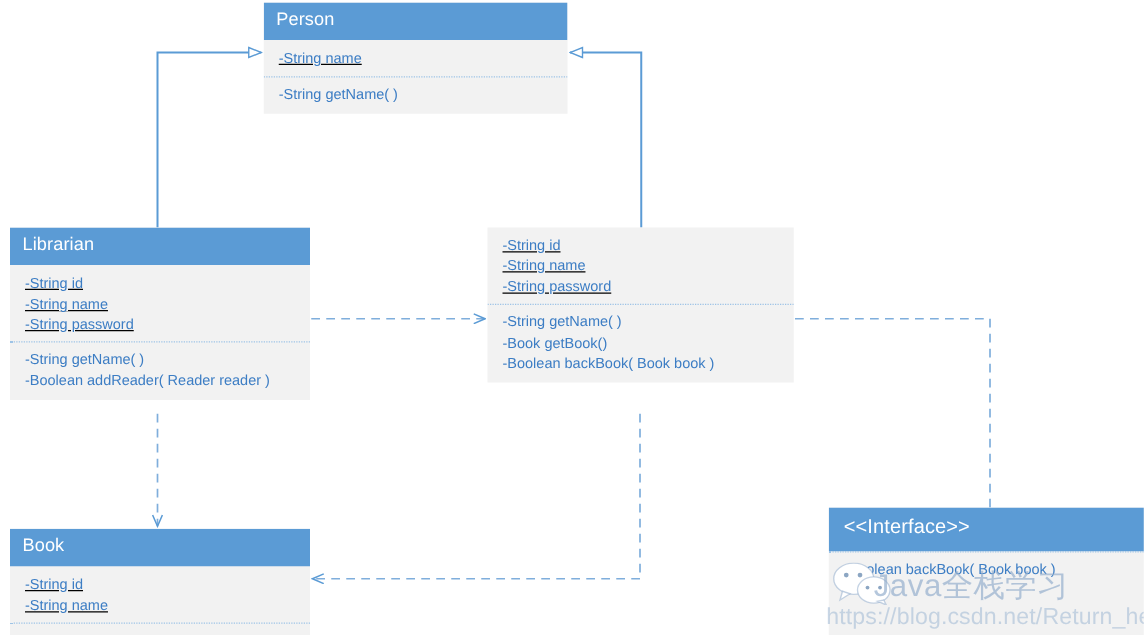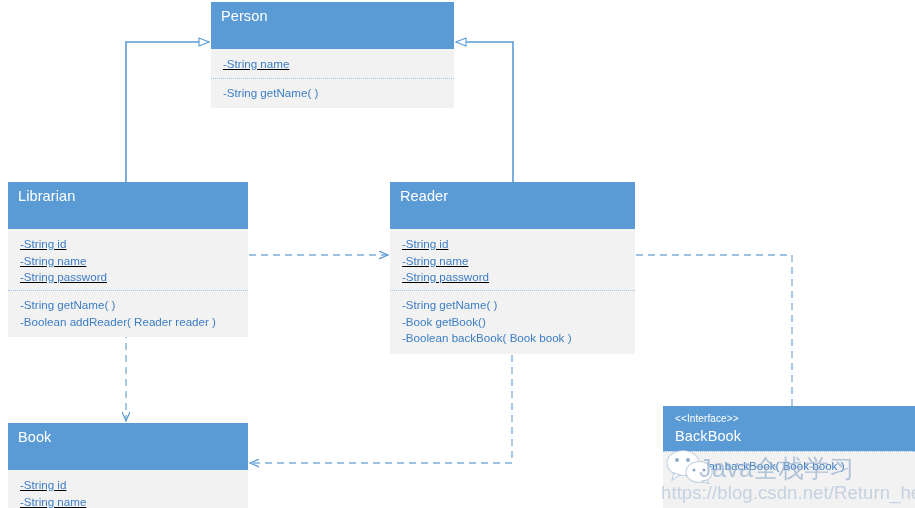--- a/index.html
+++ b/index.html
@@ -37,30 +37,30 @@
     position: absolute;
     z-index: 2;
     background: #F2F2F2;
     box-sizing: border-box;
     overflow: hidden;
   }
   .uml-header {
     background: #5B9BD5;
     color: #ffffff;
     box-sizing: border-box;
-    padding: 6px 10px 24px 10px;
+    padding: 6px 10px 7px 10px;
     line-height: 1.18;
   }
   .uml-title {
     font-size: 14.5px;
     letter-spacing: .1px;
     white-space: nowrap;
   }
   .uml-stereotype {
-    font-size: 10px;
+    font-size: 16px;
     letter-spacing: .1px;
     white-space: nowrap;
     margin-bottom: 3px;
   }
   .uml-compartment {
     padding: 6px 10px 7px 12px;
     box-sizing: border-box;
   }
   .uml-compartment.attrs {
     padding-top: 7px;
@@ -192,23 +192,20 @@
       <div class="uml-row">-String password</div>
     </div>
     <div class="uml-sep"></div>
     <div class="uml-compartment ops">
       <div class="uml-row">-String getName( )</div>
       <div class="uml-row">-Boolean addReader( Reader reader )</div>
     </div>
   </div>
 
   <div class="uml-class" id="box-reader">
-    <div class="uml-header">
-      <div class="uml-title">Reader</div>
-    </div>
     <div class="uml-compartment attrs">
       <div class="uml-row">-String id</div>
       <div class="uml-row">-String name</div>
       <div class="uml-row">-String password</div>
     </div>
     <div class="uml-sep"></div>
     <div class="uml-compartment ops">
       <div class="uml-row">-String getName( )</div>
       <div class="uml-row">-Book getBook()</div>
       <div class="uml-row">-Boolean backBook( Book book )</div>
@@ -222,21 +219,20 @@
     <div class="uml-compartment attrs">
       <div class="uml-row">-String id</div>
       <div class="uml-row">-String name</div>
     </div>
     <div class="uml-sep"></div>
   </div>
 
   <div class="uml-class" id="box-backbook">
     <div class="uml-header">
       <div class="uml-stereotype">&lt;&lt;Interface&gt;&gt;</div>
-      <div class="uml-title">BackBook</div>
     </div>
     <div class="uml-sep"></div>
     <div class="uml-compartment ops">
       <div class="uml-row">-Boolean backBook( Book book )</div>
     </div>
   </div>
 
   <div id="watermark">
     <svg class="wm-chat" viewBox="0 0 58 34">
       <g fill="#ffffff" stroke="rgba(150,175,205,0.55)" stroke-width="1.1">

